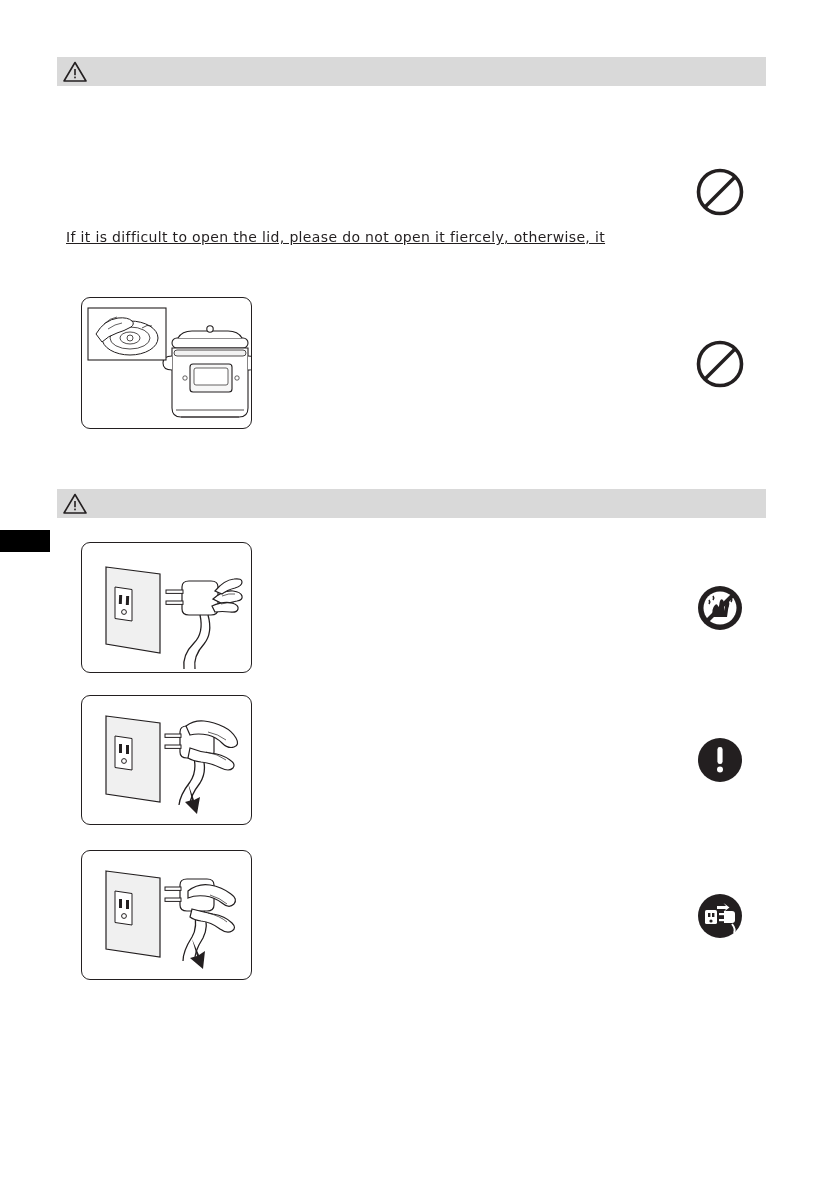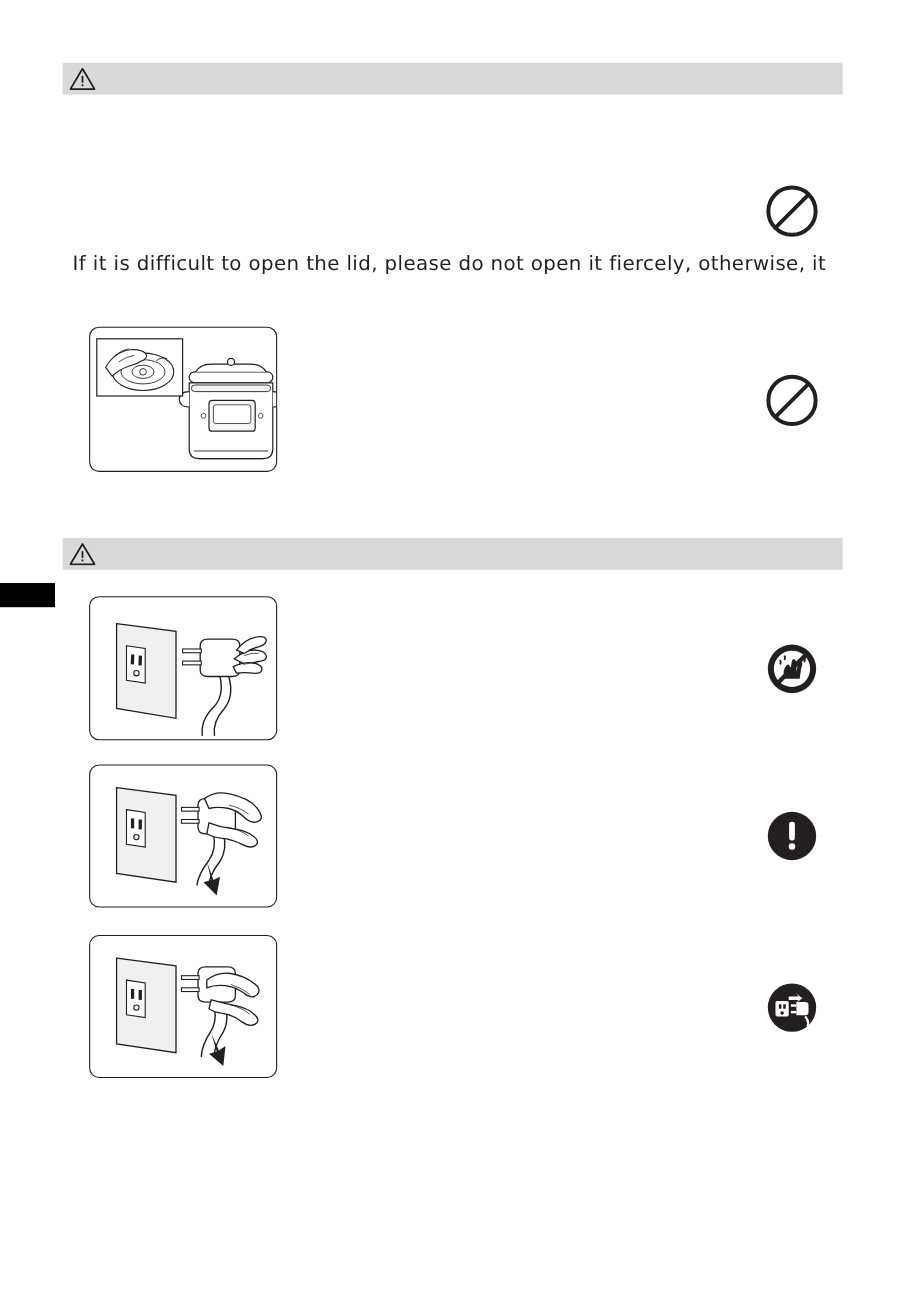--- a/index.html
+++ b/index.html
@@ -32,24 +32,25 @@
     top: 4px;
     width: 24px;
     height: 21px;
   }
   .tri-svg { display: block; }
 
   
   .body-text {
     position: absolute;
     font-family: "DejaVu Sans", sans-serif;
-    font-size: 18px;
+    font-size: 14px;
     color: #231f20;
     letter-spacing: 0.35px;
     white-space: nowrap;
+    text-decoration: underline;
   }
 
   
   .illus {
     position: absolute;
     border: 1.4px solid #231f20;
     border-radius: 9px;
     background: #ffffff;
     box-sizing: border-box;
     overflow: hidden;

